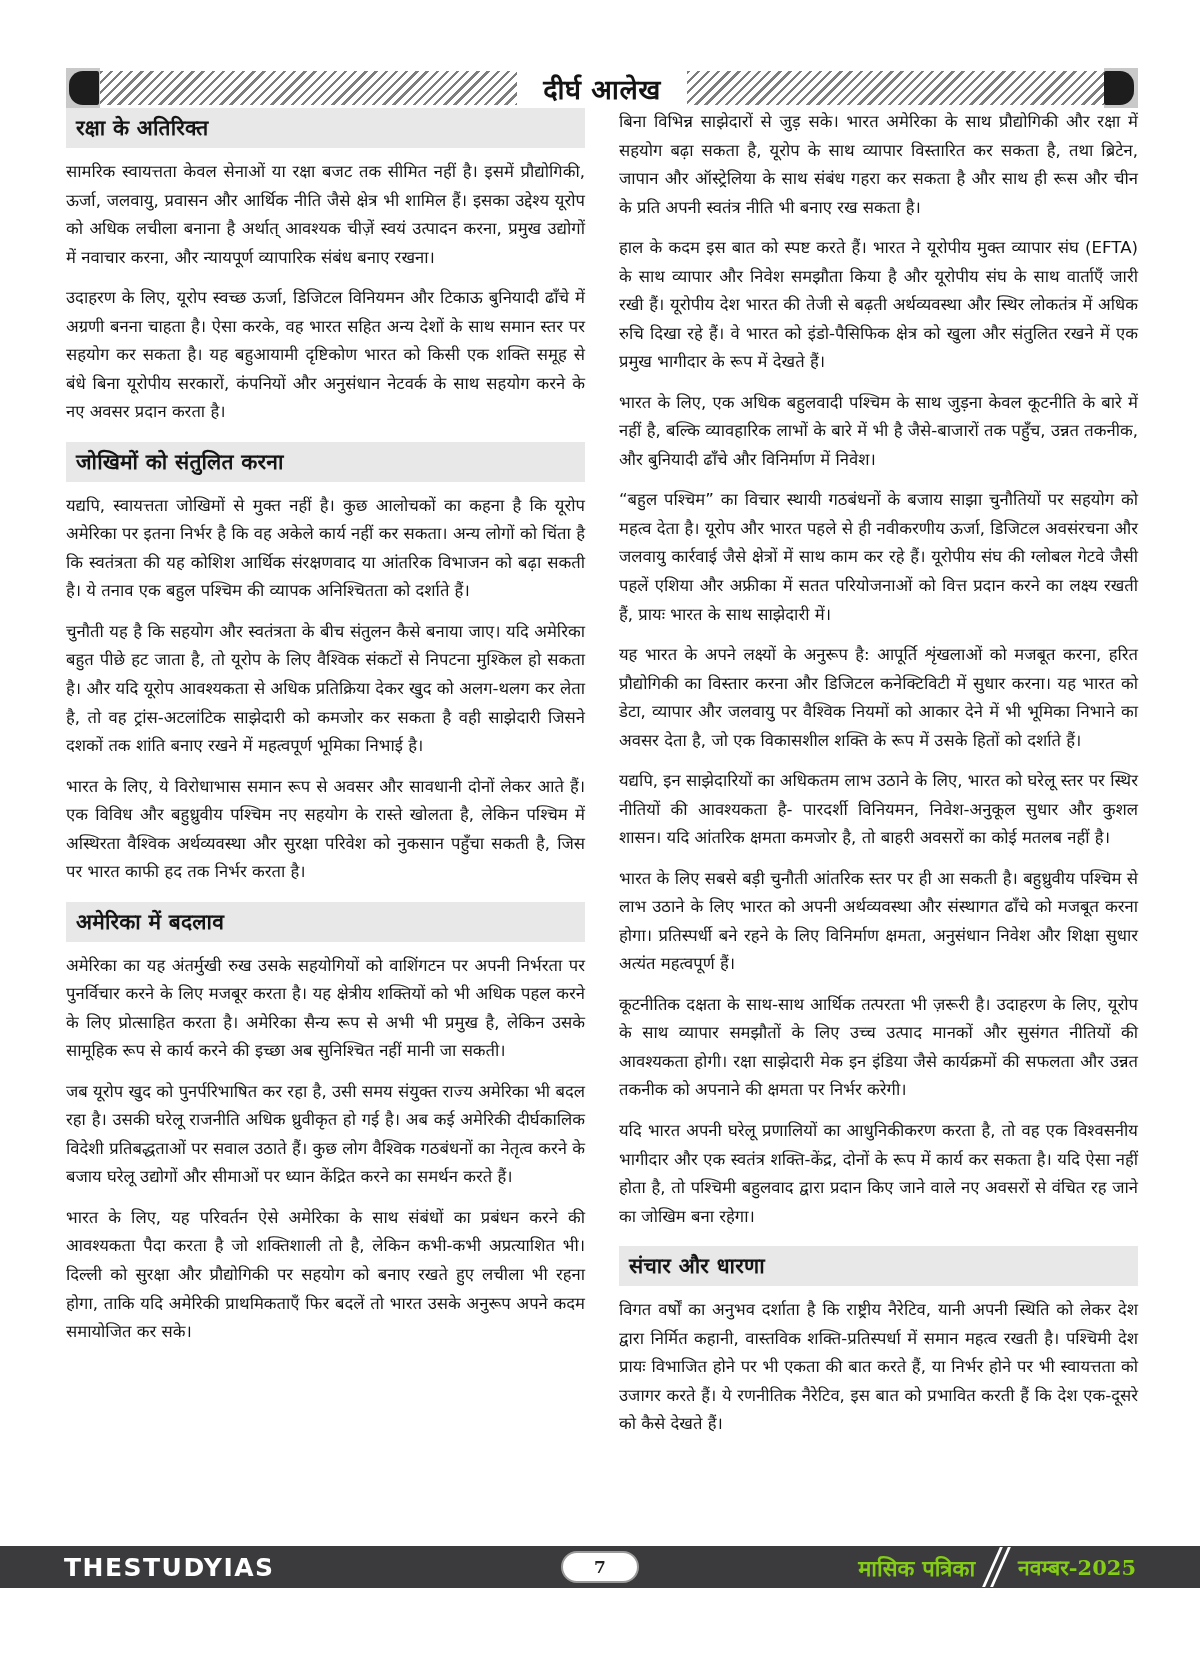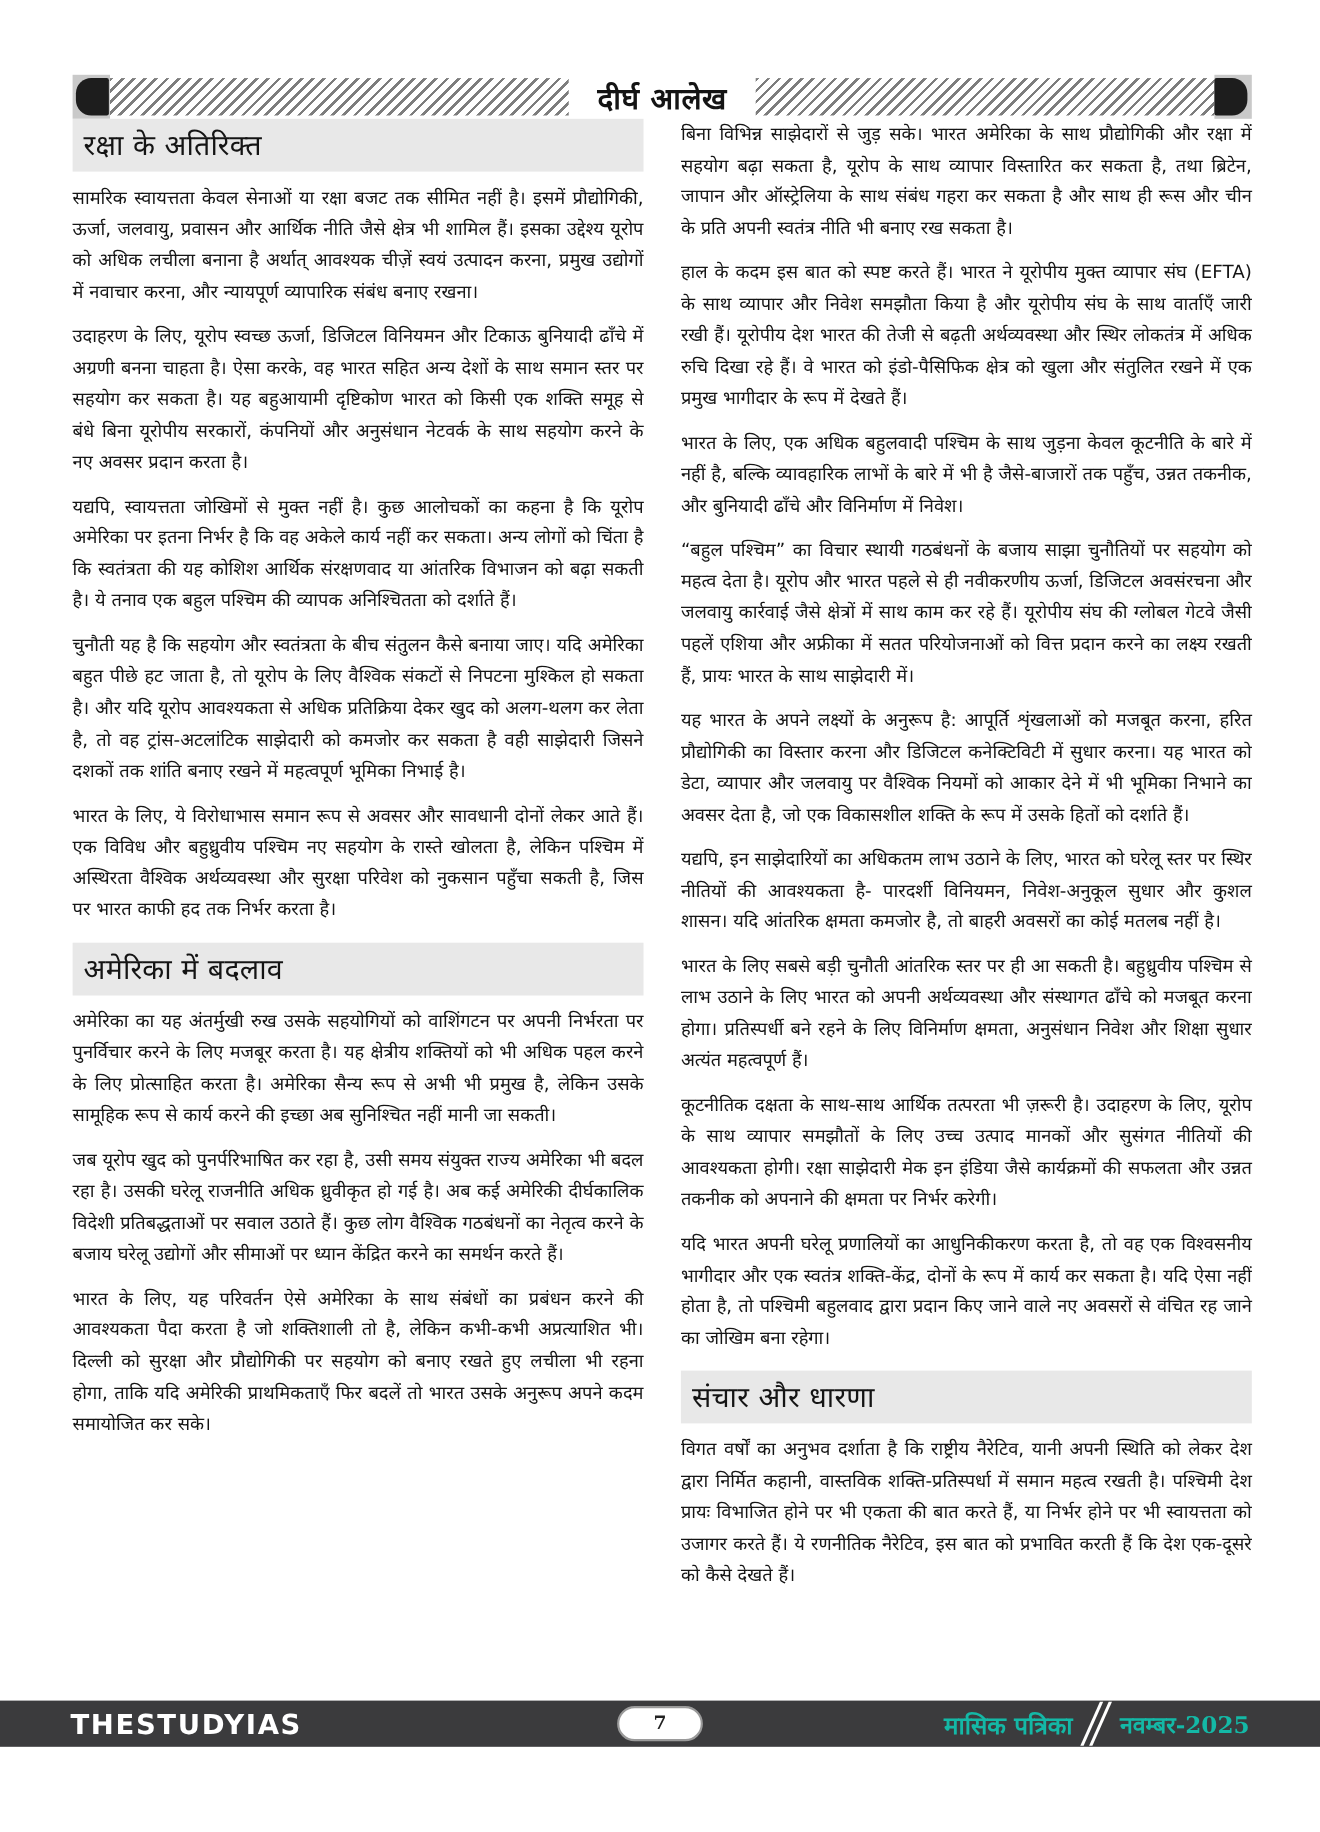--- a/index.html
+++ b/index.html
@@ -14,33 +14,33 @@
   .endcap{width:34px;height:40px;background:#c9c9c9;display:flex;align-items:center;flex:0 0 auto;}
   .endcap .cap{width:30px;height:34px;background:#1d1d1d;}
   .endcap.left .cap{border-radius:14px 2px 2px 14px;margin-left:3px;}
   .endcap.right .cap{border-radius:2px 14px 14px 2px;margin-right:3px;}
   .hatch{flex:1;height:34px;
     background:repeating-linear-gradient(135deg,#7d7d7d 0px,#7d7d7d 2.4px,#ffffff 2.4px,#ffffff 7.2px);}
   h1.title{font-size:27px;font-weight:bold;margin:0 26px;white-space:nowrap;letter-spacing:.5px;}
   
   .content{display:flex;gap:34px;}
   .col{flex:1;min-width:0;}
-  h2.sec-h{background:#e8e8e8;font-size:26px;font-weight:normal;margin:15px 0 10px;
+  h2.sec-h{background:#e8e8e8;font-size:21px;font-weight:bold;margin:15px 0 10px;
     padding:5px 10px 7px;letter-spacing:.2px;}
   .col .section:first-child h2.sec-h{margin-top:0;}
   p.para{font-size:16.6px;line-height:1.72;text-align:justify;margin:0 0 12px;}
   
   .footer{position:absolute;left:0;top:1546px;width:1200px;height:42px;background:#3b3b3d;
     display:flex;align-items:center;padding:0 64px;box-sizing:border-box;gap:17px;}
   .brand{color:#fff;font-weight:bold;font-size:25px;letter-spacing:1.5px;}
   .pill{position:absolute;left:50%;top:50%;transform:translate(-50%,-50%);
     background:#fff;border:2px solid #9a9a9a;border-radius:16px;min-width:74px;height:28px;
     line-height:28px;text-align:center;font-size:17px;font-weight:bold;color:#222;
     font-family:"DejaVu Serif","Liberation Serif",serif;}
-  .foot-right{margin-left:auto;display:flex;align-items:center;gap:16px;color:#14b8a6;font-weight:bold;}
+  .foot-right{margin-left:auto;display:flex;align-items:center;gap:16px;color:#84cc16;font-weight:bold;}
   .pub{font-size:22px;}
   .issue{font-size:21px;font-family:"DejaVu Serif","Liberation Serif",serif;}
   .slashes{display:inline-flex;gap:5px;transform:skewX(-24deg);}
   .slashes i{display:block;width:3px;height:40px;background:#fff;}
 </style>
 </head>
 <body>
 
 <div class="page">
 
@@ -58,20 +58,21 @@
 
   <main class="content">
 
     <div class="col">
       <div class="section">
         <h2 class="sec-h">रक्षा के अतिरिक्त</h2>
         <p class="para">सामरिक स्वायत्तता केवल सेनाओं या रक्षा बजट तक सीमित नहीं है। इसमें प्रौद्योगिकी, ऊर्जा, जलवायु, प्रवासन और आर्थिक नीति जैसे क्षेत्र भी शामिल हैं। इसका उद्देश्य यूरोप को अधिक लचीला बनाना है अर्थात् आवश्यक चीज़ें स्वयं उत्पादन करना, प्रमुख उद्योगों में नवाचार करना, और न्यायपूर्ण व्यापारिक संबंध बनाए रखना।</p>
         <p class="para">उदाहरण के लिए, यूरोप स्वच्छ ऊर्जा, डिजिटल विनियमन और टिकाऊ बुनियादी ढाँचे में अग्रणी बनना चाहता है। ऐसा करके, वह भारत सहित अन्य देशों के साथ समान स्तर पर सहयोग कर सकता है। यह बहुआयामी दृष्टिकोण भारत को किसी एक शक्ति समूह से बंधे बिना यूरोपीय सरकारों, कंपनियों और अनुसंधान नेटवर्क के साथ सहयोग करने के नए अवसर प्रदान करता है।</p>
       </div>
       <div class="section">
+        <h2 class="sec-h">जोखिमों को संतुलित करना</h2>
         <p class="para">यद्यपि, स्वायत्तता जोखिमों से मुक्त नहीं है। कुछ आलोचकों का कहना है कि यूरोप अमेरिका पर इतना निर्भर है कि वह अकेले कार्य नहीं कर सकता। अन्य लोगों को चिंता है कि स्वतंत्रता की यह कोशिश आर्थिक संरक्षणवाद या आंतरिक विभाजन को बढ़ा सकती है। ये तनाव एक बहुल पश्चिम की व्यापक अनिश्चितता को दर्शाते हैं।</p>
         <p class="para">चुनौती यह है कि सहयोग और स्वतंत्रता के बीच संतुलन कैसे बनाया जाए। यदि अमेरिका बहुत पीछे हट जाता है, तो यूरोप के लिए वैश्विक संकटों से निपटना मुश्किल हो सकता है। और यदि यूरोप आवश्यकता से अधिक प्रतिक्रिया देकर खुद को अलग-थलग कर लेता है, तो वह ट्रांस-अटलांटिक साझेदारी को कमजोर कर सकता है वही साझेदारी जिसने दशकों तक शांति बनाए रखने में महत्वपूर्ण भूमिका निभाई है।</p>
         <p class="para">भारत के लिए, ये विरोधाभास समान रूप से अवसर और सावधानी दोनों लेकर आते हैं। एक विविध और बहुध्रुवीय पश्चिम नए सहयोग के रास्ते खोलता है, लेकिन पश्चिम में अस्थिरता वैश्विक अर्थव्यवस्था और सुरक्षा परिवेश को नुकसान पहुँचा सकती है, जिस पर भारत काफी हद तक निर्भर करता है।</p>
       </div>
       <div class="section">
         <h2 class="sec-h">अमेरिका में बदलाव</h2>
         <p class="para">अमेरिका का यह अंतर्मुखी रुख उसके सहयोगियों को वाशिंगटन पर अपनी निर्भरता पर पुनर्विचार करने के लिए मजबूर करता है। यह क्षेत्रीय शक्तियों को भी अधिक पहल करने के लिए प्रोत्साहित करता है। अमेरिका सैन्य रूप से अभी भी प्रमुख है, लेकिन उसके सामूहिक रूप से कार्य करने की इच्छा अब सुनिश्चित नहीं मानी जा सकती।</p>
         <p class="para">जब यूरोप खुद को पुनर्परिभाषित कर रहा है, उसी समय संयुक्त राज्य अमेरिका भी बदल रहा है। उसकी घरेलू राजनीति अधिक ध्रुवीकृत हो गई है। अब कई अमेरिकी दीर्घकालिक विदेशी प्रतिबद्धताओं पर सवाल उठाते हैं। कुछ लोग वैश्विक गठबंधनों का नेतृत्व करने के बजाय घरेलू उद्योगों और सीमाओं पर ध्यान केंद्रित करने का समर्थन करते हैं।</p>
         <p class="para">भारत के लिए, यह परिवर्तन ऐसे अमेरिका के साथ संबंधों का प्रबंधन करने की आवश्यकता पैदा करता है जो शक्तिशाली तो है, लेकिन कभी-कभी अप्रत्याशित भी। दिल्ली को सुरक्षा और प्रौद्योगिकी पर सहयोग को बनाए रखते हुए लचीला भी रहना होगा, ताकि यदि अमेरिकी प्राथमिकताएँ फिर बदलें तो भारत उसके अनुरूप अपने कदम समायोजित कर सके।</p>
       </div>

